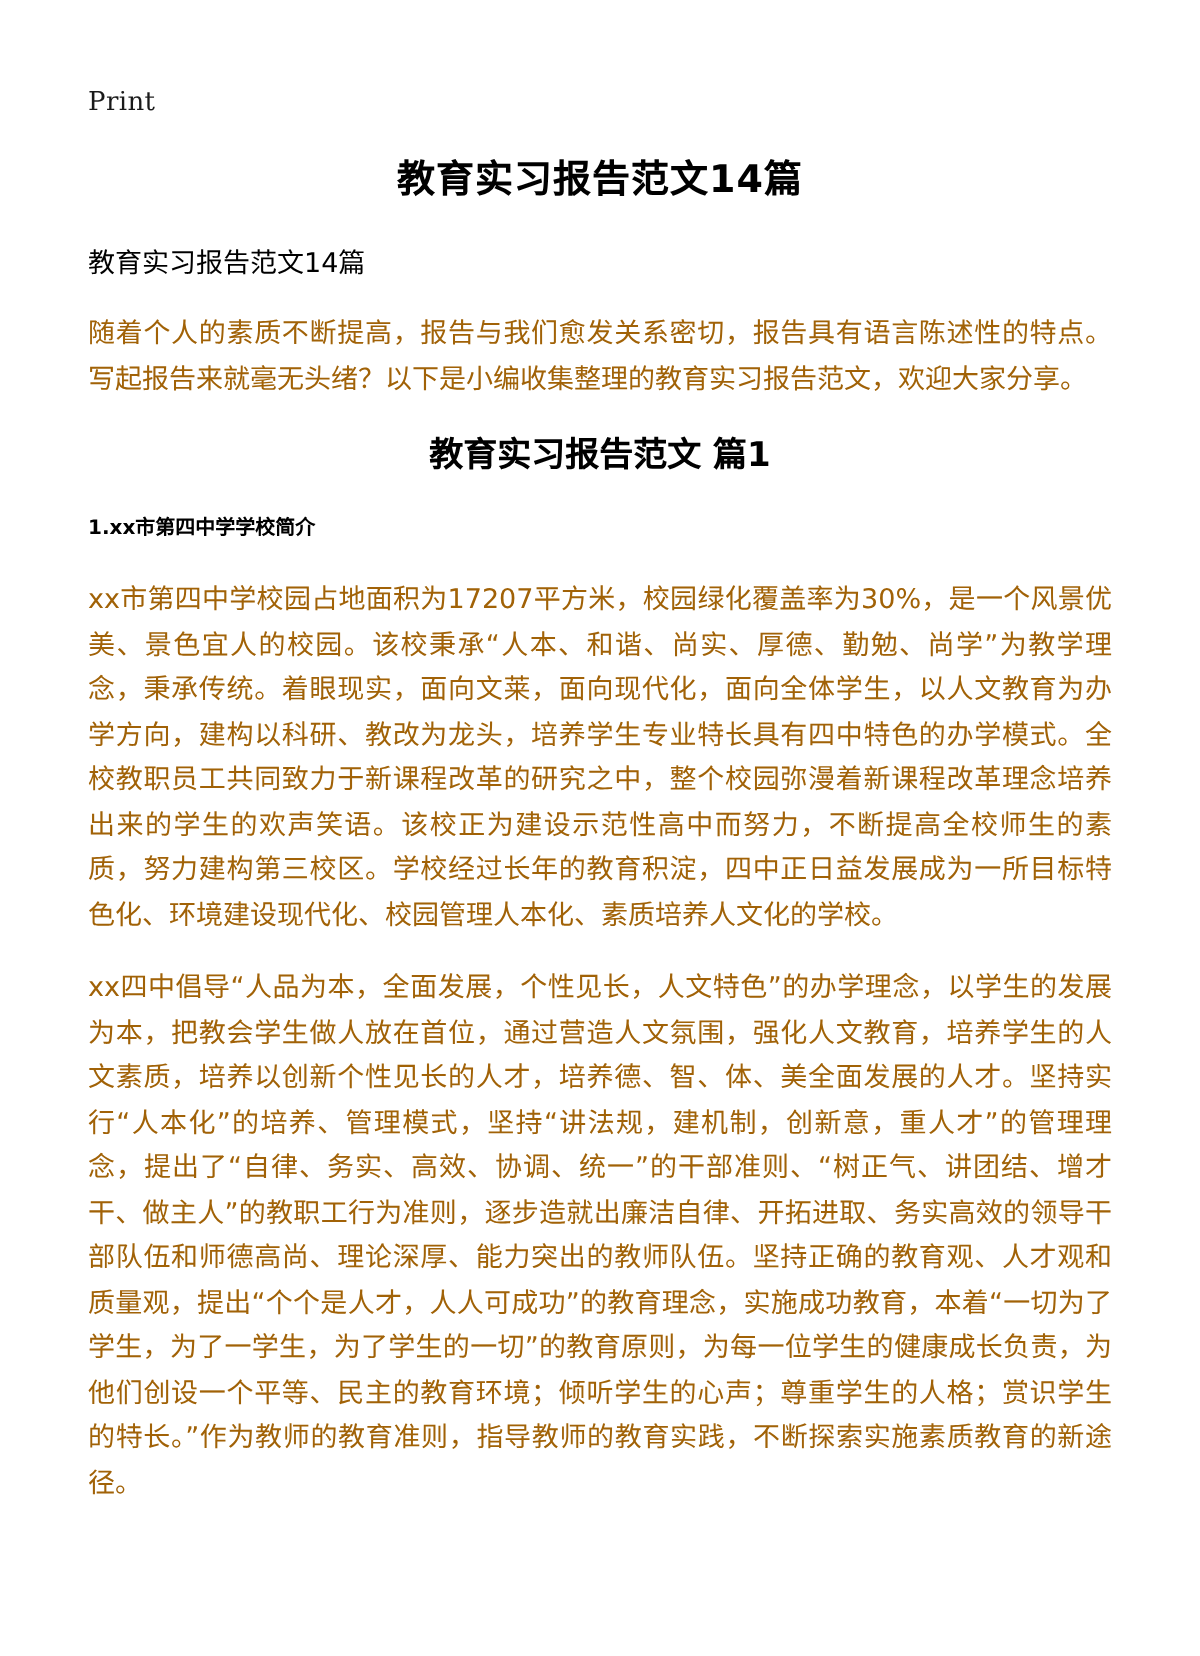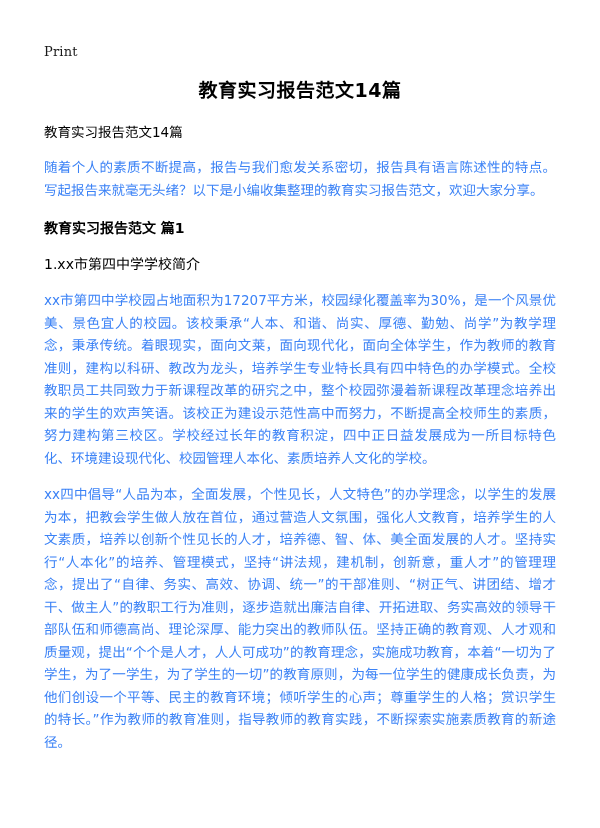--- a/index.html
+++ b/index.html
@@ -63,37 +63,39 @@
     font-weight: normal;
     color: #000;
   }
 
   p.para {
     margin: 14px 0 0 0;
     font-size: 13.5px;
     line-height: 22.5px;
     text-align: justify;
     text-justify: inter-ideograph;
-    color: #3b82f6;
+    color: #a16207;
     word-break: break-all;
   }
 
   h3.head-bold {
     margin: 17px 0 0 0;
-    font-size: 14px;
+    font-size: 17px;
     line-height: 21px;
     font-weight: bold;
     color: #000;
+    text-align: center;
   }
 
   p.plain-line {
     margin: 15px 0 0 0;
-    font-size: 14px;
+    font-size: 10px;
     line-height: 21px;
     color: #000;
+    font-weight: bold;
   }
 </style>
 </head>
 <body>
 
 <div class="page">
 
   <div class="print-label">Print</div>
 
   <div class="content">
@@ -103,18 +105,18 @@
     <p class="subtitle">教育实习报告范文14篇</p>
 
     <p class="para">随着个人的素质不断提高，报告与我们愈发关系密切，报告具有语言陈述性的特点。写起报告来就毫无头绪？以下是小编收集整理的教育实习报告范文，欢迎大家分享。</p>
 
     <h3 class="head-bold">教育实习报告范文 篇1</h3>
 
 
 
     <p class="plain-line">1.xx市第四中学学校简介</p>
 
-    <p class="para">xx市第四中学校园占地面积为17207平方米，校园绿化覆盖率为30%，是一个风景优美、景色宜人的校园。该校秉承“人本、和谐、尚实、厚德、勤勉、尚学”为教学理念，秉承传统。着眼现实，面向文莱，面向现代化，面向全体学生，作为教师的教育准则，建构以科研、教改为龙头，培养学生专业特长具有四中特色的办学模式。全校教职员工共同致力于新课程改革的研究之中，整个校园弥漫着新课程改革理念培养出来的学生的欢声笑语。该校正为建设示范性高中而努力，不断提高全校师生的素质，努力建构第三校区。学校经过长年的教育积淀，四中正日益发展成为一所目标特色化、环境建设现代化、校园管理人本化、素质培养人文化的学校。</p>
+    <p class="para">xx市第四中学校园占地面积为17207平方米，校园绿化覆盖率为30%，是一个风景优美、景色宜人的校园。该校秉承“人本、和谐、尚实、厚德、勤勉、尚学”为教学理念，秉承传统。着眼现实，面向文莱，面向现代化，面向全体学生，以人文教育为办学方向，建构以科研、教改为龙头，培养学生专业特长具有四中特色的办学模式。全校教职员工共同致力于新课程改革的研究之中，整个校园弥漫着新课程改革理念培养出来的学生的欢声笑语。该校正为建设示范性高中而努力，不断提高全校师生的素质，努力建构第三校区。学校经过长年的教育积淀，四中正日益发展成为一所目标特色化、环境建设现代化、校园管理人本化、素质培养人文化的学校。</p>
 
     <p class="para">xx四中倡导“人品为本，全面发展，个性见长，人文特色”的办学理念，以学生的发展为本，把教会学生做人放在首位，通过营造人文氛围，强化人文教育，培养学生的人文素质，培养以创新个性见长的人才，培养德、智、体、美全面发展的人才。坚持实行“人本化”的培养、管理模式，坚持“讲法规，建机制，创新意，重人才”的管理理念，提出了“自律、务实、高效、协调、统一”的干部准则、“树正气、讲团结、增才干、做主人”的教职工行为准则，逐步造就出廉洁自律、开拓进取、务实高效的领导干部队伍和师德高尚、理论深厚、能力突出的教师队伍。坚持正确的教育观、人才观和质量观，提出“个个是人才，人人可成功”的教育理念，实施成功教育，本着“一切为了学生，为了一学生，为了学生的一切”的教育原则，为每一位学生的健康成长负责，为他们创设一个平等、民主的教育环境；倾听学生的心声；尊重学生的人格；赏识学生的特长。”作为教师的教育准则，指导教师的教育实践，不断探索实施素质教育的新途径。</p>
 
   </div>
 </div>
 
 </body></html>

